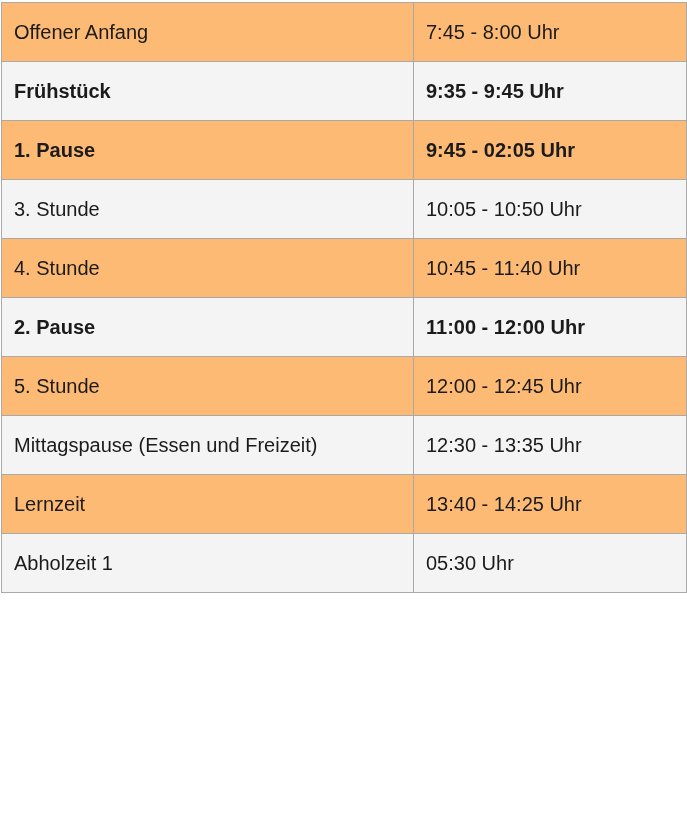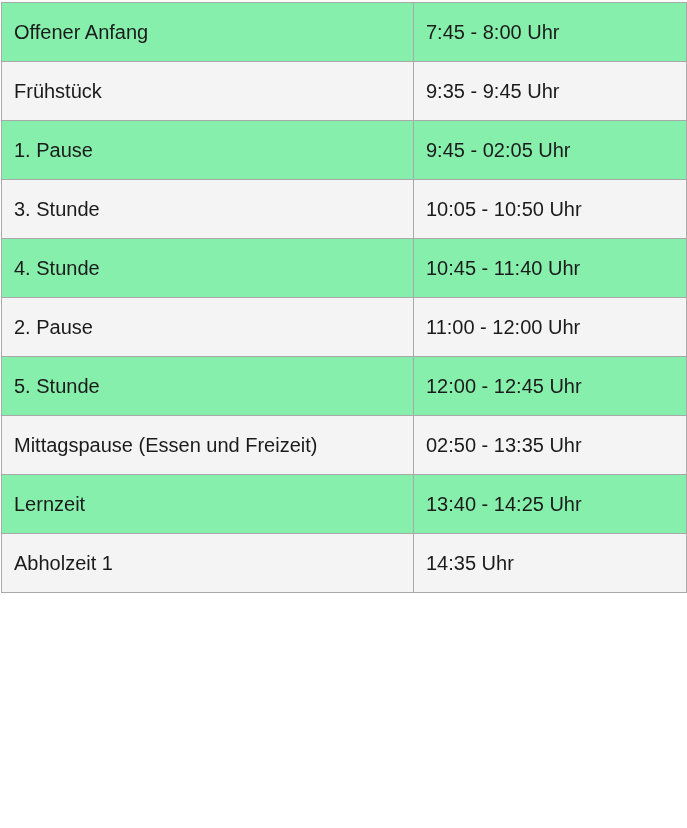--- a/index.html
+++ b/index.html
@@ -19,29 +19,29 @@
     table-layout: fixed;
   }
   table.schedule td {
     border: 1px solid #a9a9a9;
     height: 58px;
     font-size: 20px;
     line-height: 1.2;
     color: #1b1b1b;
     vertical-align: middle;
     padding: 0 6px 0 12px;
-    background: #86efac;
+    background: #fdba74;
     overflow: hidden;
     white-space: nowrap;
   }
   table.schedule tr:nth-child(even) td {
     background: #f4f4f4;
   }
   table.schedule tr.bold td {
-    font-weight: 400;
+    font-weight: 700;
   }
   col.col-activity { width: 412px; }
   col.col-time    { width: 273px; }
 </style>
 </head>
 <body>
 
 <div class="schedule-wrap">
   <table class="schedule">
     <colgroup>
@@ -81,29 +81,29 @@
     <td>11:00 - 12:00 Uhr</td>
   </tr>
 
   <tr>
     <td>5. Stunde</td>
     <td>12:00 - 12:45 Uhr</td>
   </tr>
 
   <tr>
     <td>Mittagspause (Essen und Freizeit)</td>
-    <td>02:50 - 13:35 Uhr</td>
+    <td>12:30 - 13:35 Uhr</td>
   </tr>
 
   <tr>
     <td>Lernzeit</td>
     <td>13:40 - 14:25 Uhr</td>
   </tr>
 
   <tr>
     <td>Abholzeit 1</td>
-    <td>14:35 Uhr</td>
+    <td>05:30 Uhr</td>
   </tr>
 
 
 </tbody>
   </table>
 </div>
 
 </body></html>

